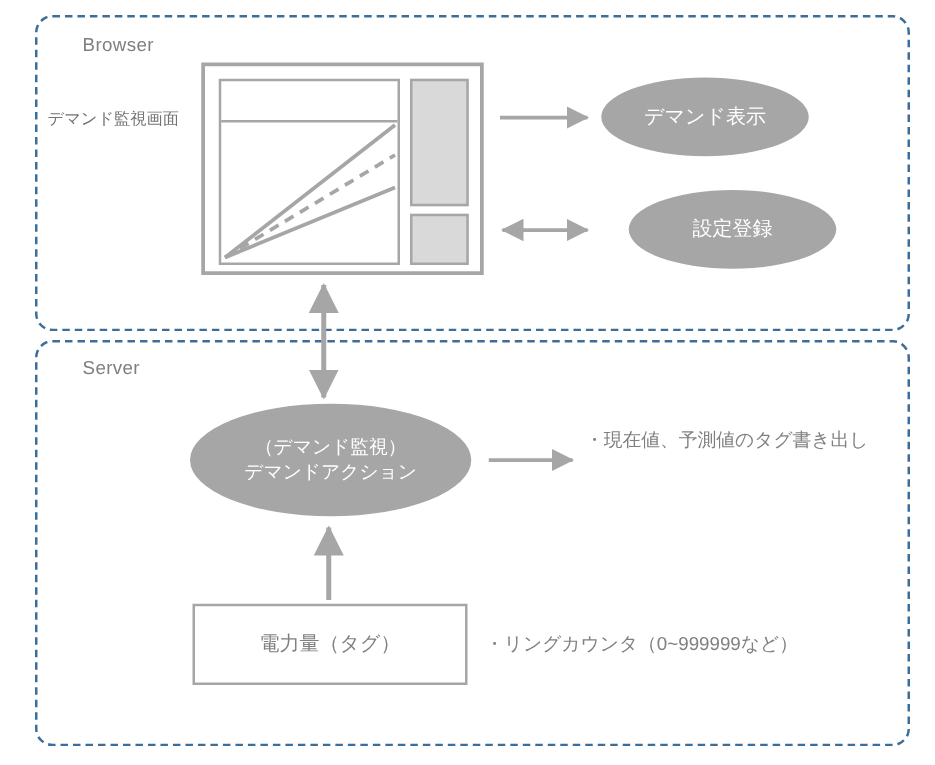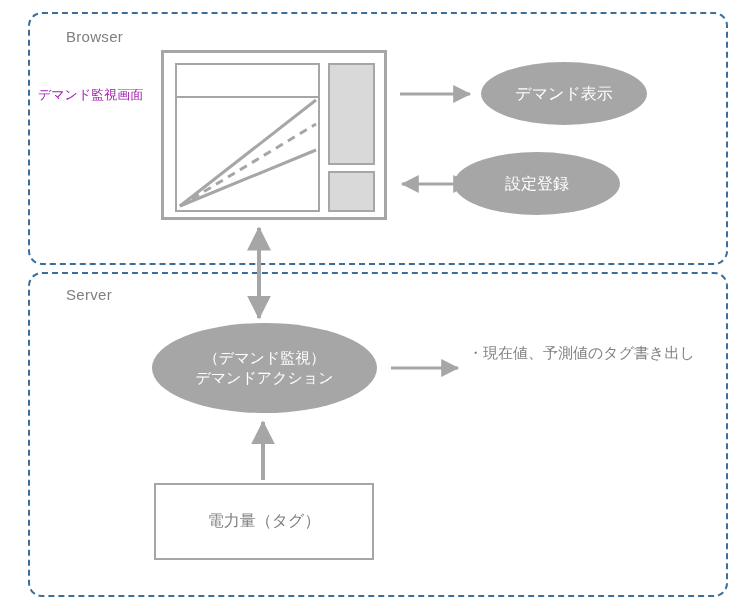--- a/index.html
+++ b/index.html
@@ -33,21 +33,21 @@
     letter-spacing: 0.3px;
     white-space: nowrap;
   }
   #title-browser { left: 66px; top: 28px; }
   #title-server  { left: 66px; top: 286px; text-align: right; }
 
   
   .caption {
     position: absolute;
     font-size: 13px;
-    color: #a21caf;
+    color: #737373;
     white-space: nowrap;
   }
   #caption-monitor { left: 38px; top: 86px; }
 
   
   #browser-mock {
     position: absolute;
     left: 161px;
     top: 50px;
     width: 226px;
@@ -99,30 +99,30 @@
     flex-direction: column;
     align-items: center;
     justify-content: center;
     color: #ffffff;
     font-size: 16px;
     line-height: 1.35;
     text-align: left;
     white-space: nowrap;
   }
   #ellipse-demand-display { left: 481px; top: 62px;  width: 166px; height: 63px; }
-  #ellipse-setting-reg    { left: 454px; top: 152px; width: 166px; height: 63px; }
+  #ellipse-setting-reg    { left: 503px; top: 152px; width: 166px; height: 63px; }
   #ellipse-demand-action  { left: 152px; top: 323px; width: 225px; height: 90px; font-size: 15px; }
 
   
   #rect-power {
     position: absolute;
     left: 154px;
     top: 483px;
     width: 220px;
-    height: 77px;
+    height: 65px;
     border: 2px solid #A6A6A6;
     background: #ffffff;
     box-sizing: border-box;
     display: flex;
     align-items: center;
     justify-content: center;
     color: #808080;
     font-size: 16px;
     white-space: nowrap;
   }
@@ -187,20 +187,21 @@
 
 <div class="note" id="note-action">
   <div>・現在値、予測値のタグ書き出し</div>
 </div>
 
 <div id="rect-power">
   <span>電力量（タグ）</span>
 </div>
 
 <div class="note" id="note-power">
+  <div>・リングカウンタ（0~999999など）</div>
 </div>
 
 <svg id="arrows">
   <defs>
     <marker id="head" markerWidth="7" markerHeight="7" refX="5.6" refY="3" orient="auto">
       <path d="M0,0 L6,3 L0,6 Z" fill="#A6A6A6"></path>
     </marker>
     <marker id="tail" markerWidth="7" markerHeight="7" refX="0.4" refY="3" orient="auto">
       <path d="M6,0 L0,3 L6,6 Z" fill="#A6A6A6"></path>
     </marker>

